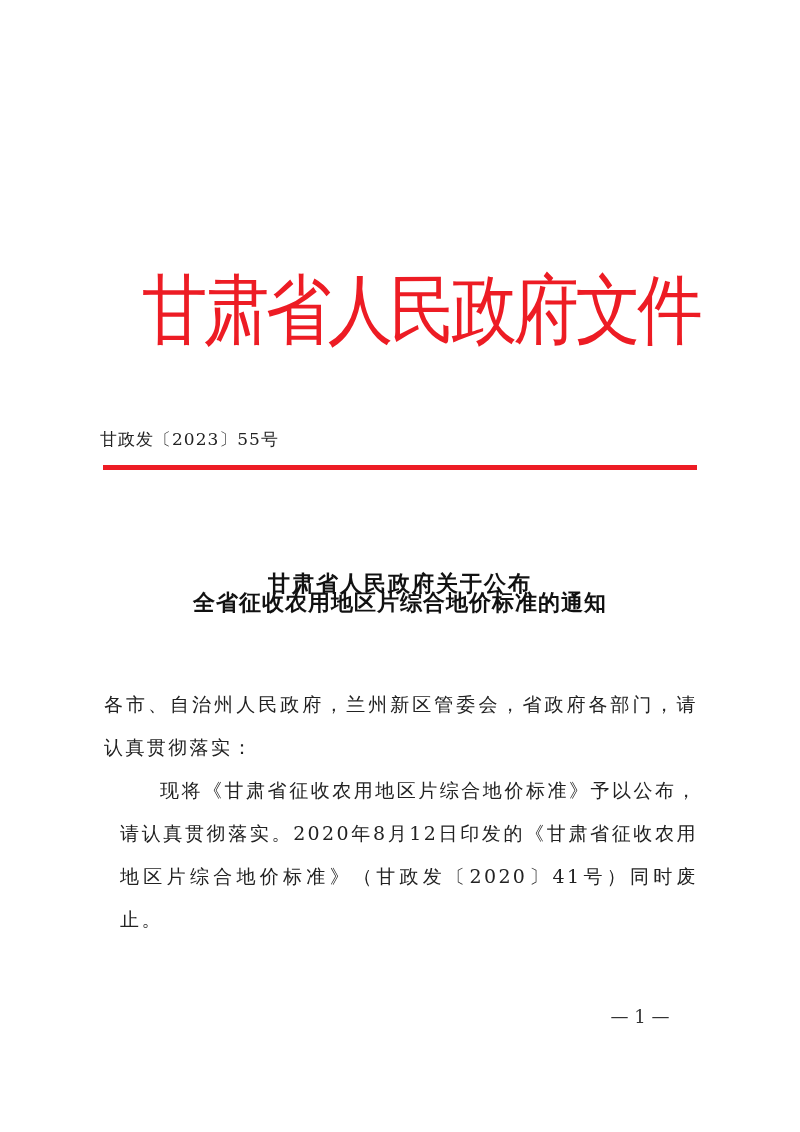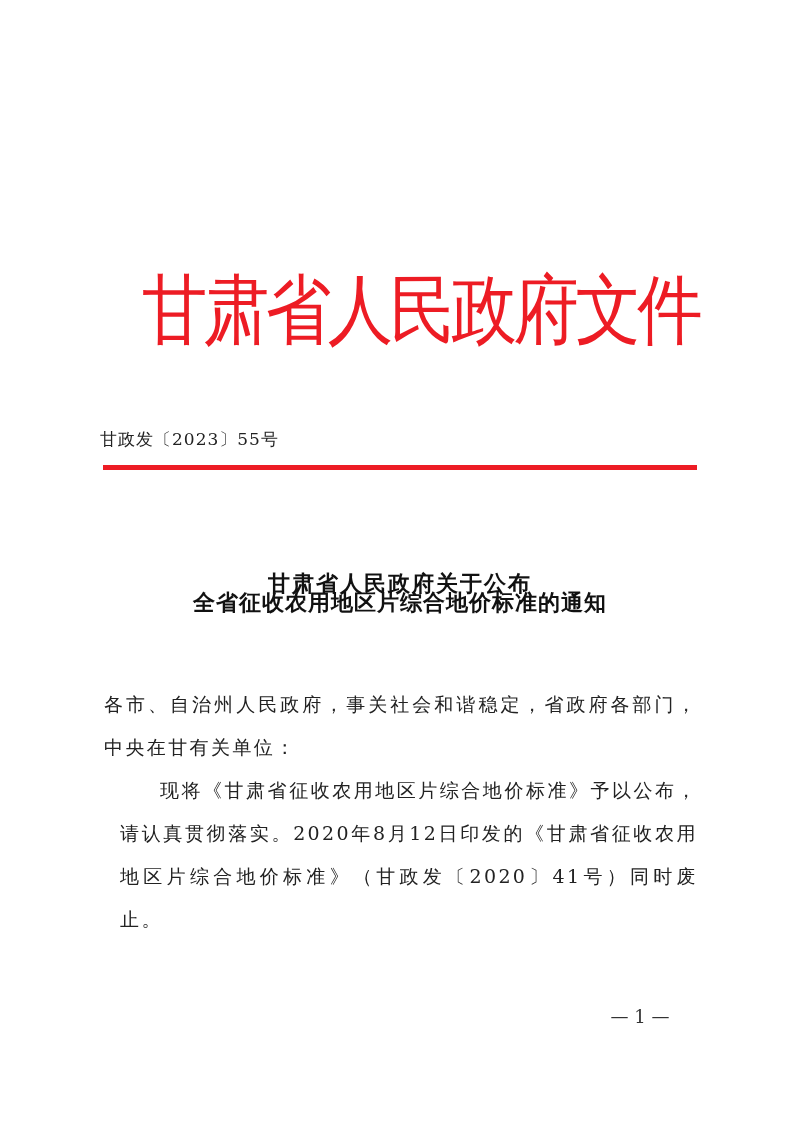--- a/index.html
+++ b/index.html
@@ -43,18 +43,18 @@
 
 <div>
   <div class="doc-header-title">甘肃省人民政府文件</div>
   <div class="doc-number">甘政发〔2023〕55号</div>
   <div class="red-rule"></div>
 
   <div class="notice-title l1">甘肃省人民政府关于公布</div>
   <div class="notice-title l2">全省征收农用地区片综合地价标准的通知</div>
 
   <div class="body-text">
-    <p class="para">各市、自治州人民政府，事关社会和谐稳定，省政府各部门，中央在甘有关单位：</p>
+    <p class="para">各市、自治州人民政府，兰州新区管委会，省政府各部门，请认真贯彻落实：</p>
     <p class="para indent">现将《甘肃省征收农用地区片综合地价标准》予以公布，请认真贯彻落实。2020年8月12日印发的《甘肃省征收农用地区片综合地价标准》（甘政发〔2020〕41号）同时废止。</p>
   </div>
 
   <div class="page-number">— 1 —</div>
 </div>
 
 </body></html>

